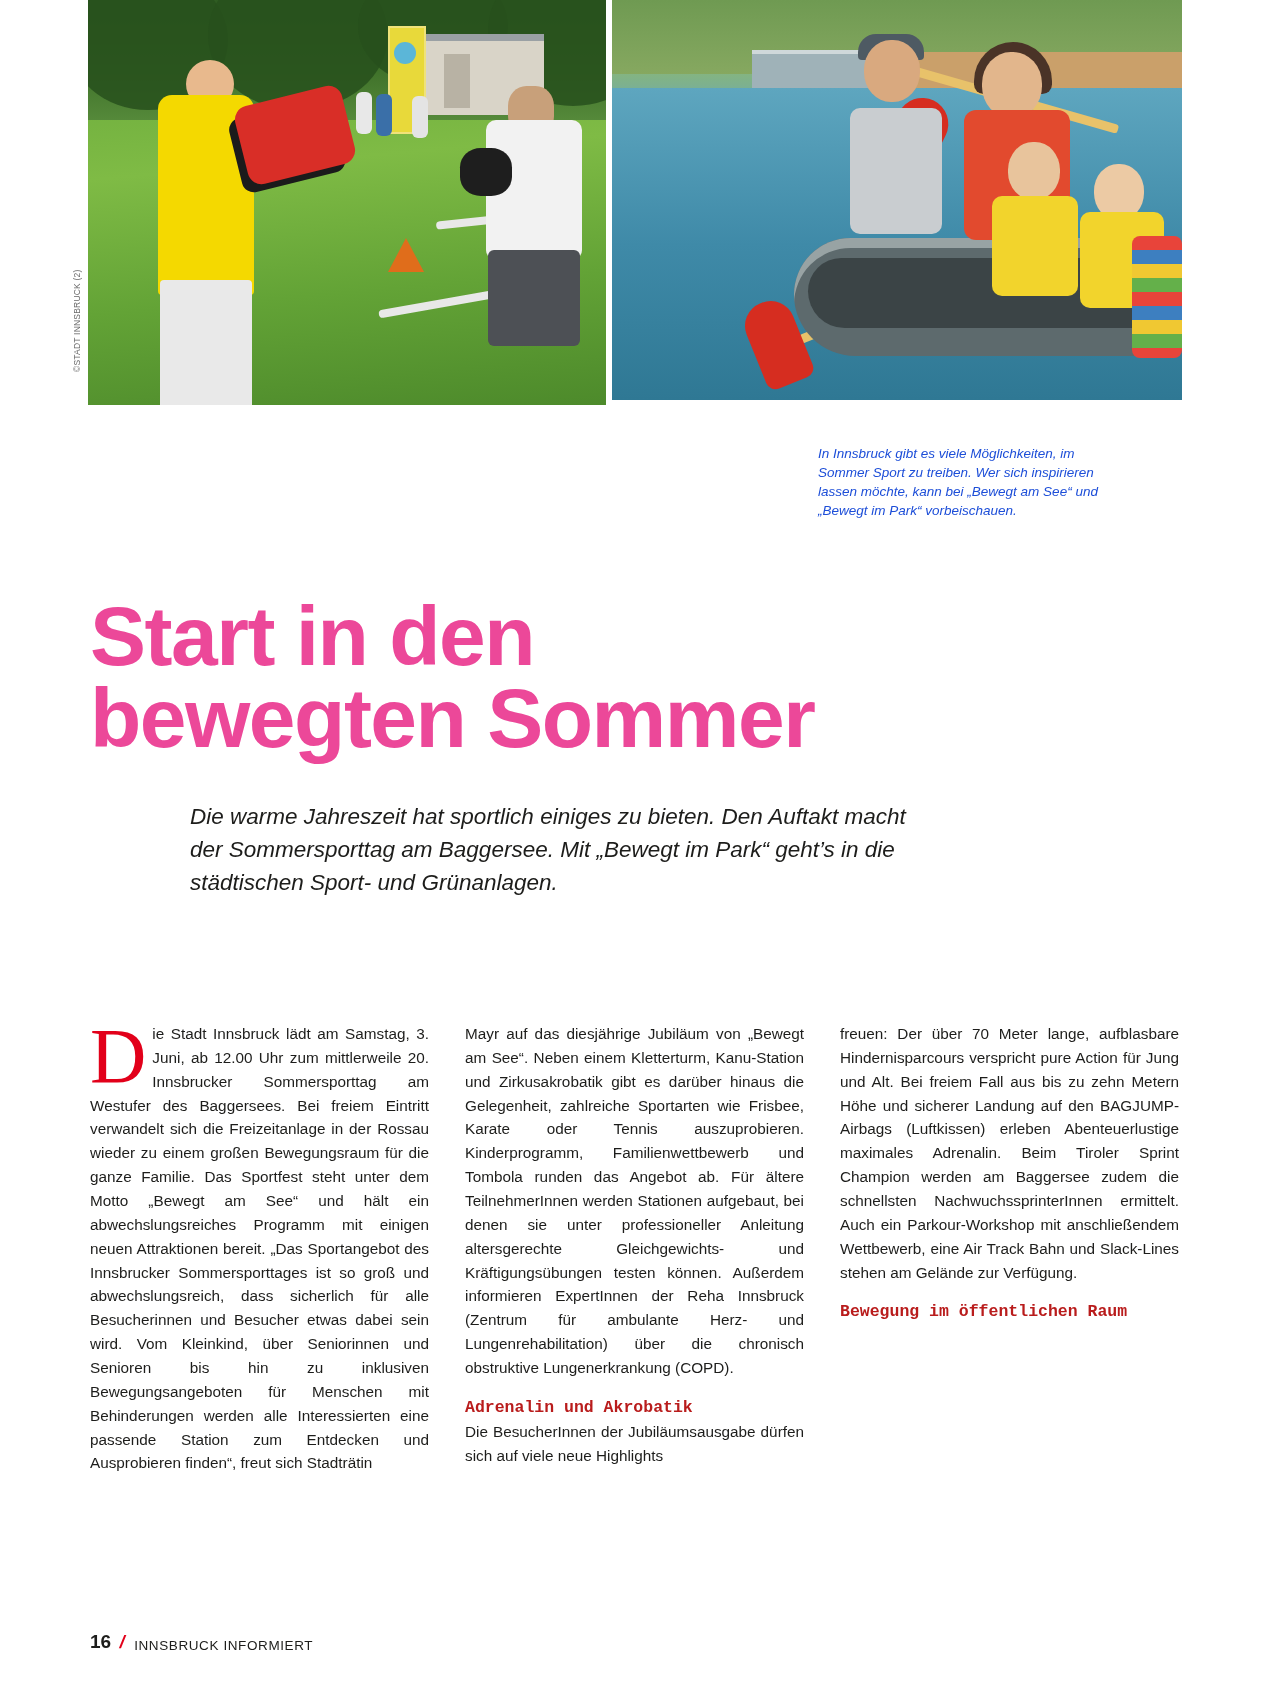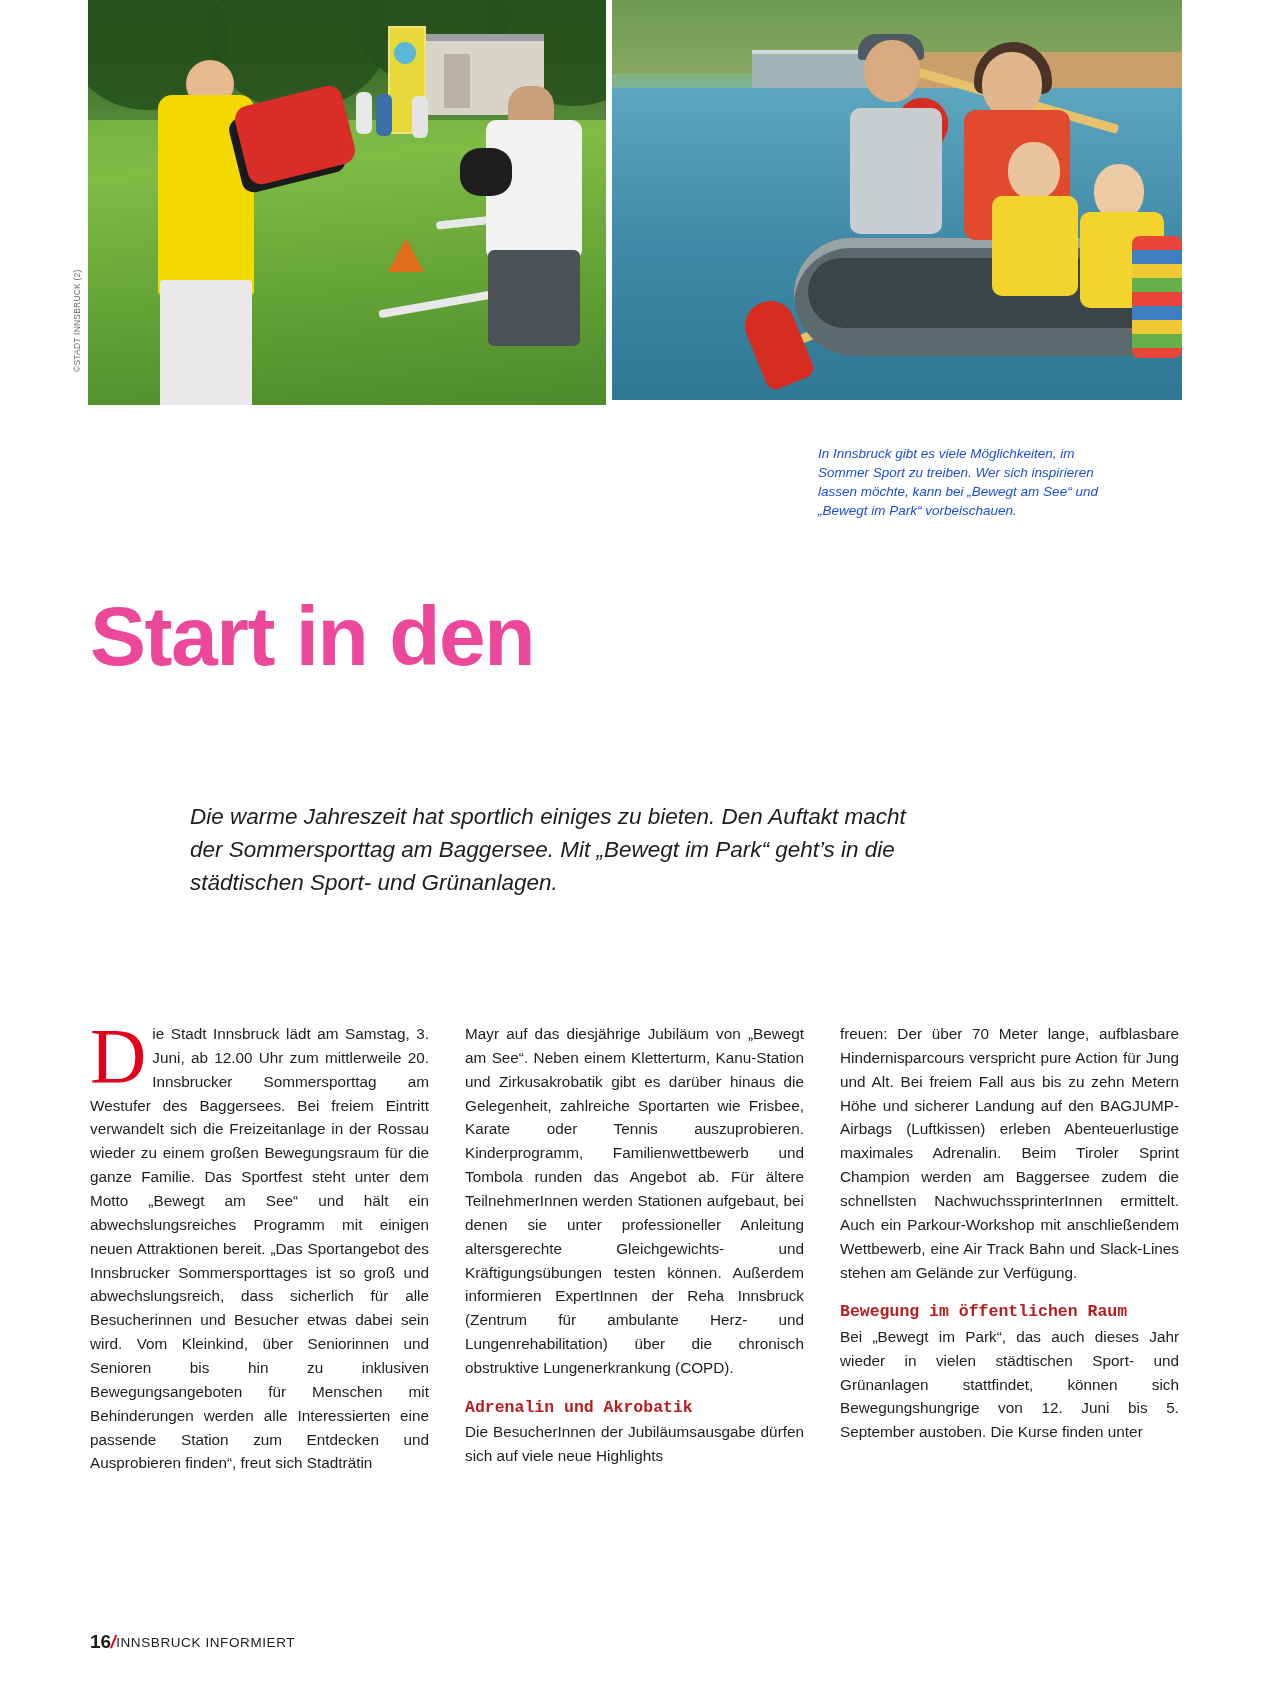--- a/index.html
+++ b/index.html
@@ -280,22 +280,22 @@
     padding: 4px 6px 0 0;
     font-family: "Liberation Serif", serif;
   }
 
   
   .footer {
     position: absolute;
     left: 90px;
     bottom: 36px;
     display: flex;
-    align-items: center;
-    gap: 0;
+    align-items: flex-end;
+    gap: 9px;
   }
   .footer .pageno {
     font-size: 19px;
     font-weight: bold;
     color: #1d1d1b;
   }
   .footer .slash {
     color: #e2001a;
     font-size: 18px;
     font-weight: bold;
@@ -374,40 +374,40 @@
     <div class="rp-stripes"></div>
   </div>
 </div>
 
 <div class="photo-credit">©STADT INNSBRUCK (2)</div>
 
 <div class="caption">In Innsbruck gibt es viele Möglichkeiten, im Sommer Sport zu treiben. Wer sich inspirieren lassen möchte, kann bei „Bewegt am See“ und „Bewegt im Park“ vorbeischauen.</div>
 
 <h1 class="headline">
   <span class="line1">Start in den</span>
+  <span class="line2">bewegten Sommer</span>
 </h1>
 
 <div class="standfirst">Die warme Jahreszeit hat sportlich einiges zu bieten. Den Auftakt macht der Sommersporttag am Baggersee. Mit „Bewegt im Park“ geht’s in die städtischen Sport- und Grünanlagen.</div>
 
 <div class="columns">
 
   <div class="col">
     <p class="dropcap-para"><span class="dropcap">D</span><span>ie Stadt Innsbruck lädt am Samstag, 3. Juni, ab 12.00 Uhr zum mittlerweile 20. Innsbrucker Sommersporttag am Westufer des Baggersees. Bei freiem Eintritt verwandelt sich die Freizeitanlage in der Rossau wieder zu einem großen Bewegungsraum für die ganze Familie. Das Sportfest steht unter dem Motto „Bewegt am See“ und hält ein abwechslungsreiches Programm mit einigen neuen Attraktionen bereit. „Das Sportangebot des Innsbrucker Sommersporttages ist so groß und abwechslungsreich, dass sicherlich für alle Besucherinnen und Besucher etwas dabei sein wird. Vom Kleinkind, über Seniorinnen und Senioren bis hin zu inklusiven Bewegungsangeboten für Menschen mit Behinderungen werden alle Interessierten eine passende Station zum Entdecken und Ausprobieren finden“, freut sich Stadträtin</span></p>
   </div>
 
   <div class="col">
     <p>Mayr auf das diesjährige Jubiläum von „Bewegt am See“. Neben einem Kletterturm, Kanu-Station und Zirkusakrobatik gibt es darüber hinaus die Gelegenheit, zahlreiche Sportarten wie Frisbee, Karate oder Tennis auszuprobieren. Kinderprogramm, Familienwettbewerb und Tombola runden das Angebot ab. Für ältere TeilnehmerInnen werden Stationen aufgebaut, bei denen sie unter professioneller Anleitung altersgerechte Gleichgewichts- und Kräftigungsübungen testen können. Außerdem informieren ExpertInnen der Reha Innsbruck (Zentrum für ambulante Herz- und Lungenrehabilitation) über die chronisch obstruktive Lungenerkrankung (COPD).</p>
     <p class="subhead">Adrenalin und Akrobatik</p>
     <p>Die BesucherInnen der Jubiläumsausgabe dürfen sich auf viele neue Highlights</p>
   </div>
 
   <div class="col">
     <p>freuen: Der über 70 Meter lange, aufblasbare Hindernisparcours verspricht pure Action für Jung und Alt. Bei freiem Fall aus bis zu zehn Metern Höhe und sicherer Landung auf den BAGJUMP-Airbags (Luftkissen) erleben Abenteuerlustige maximales Adrenalin. Beim Tiroler Sprint Champion werden am Baggersee zudem die schnellsten NachwuchssprinterInnen ermittelt. Auch ein Parkour-Workshop mit anschließendem Wettbewerb, eine Air Track Bahn und Slack-Lines stehen am Gelände zur Verfügung.</p>
     <p class="subhead">Bewegung im öffentlichen Raum</p>
-    <p>Bei „Bewegt im Park“, das auch dieses Jahr wieder in vielen städtischen Sport- und Grünanlagen stattfindet, können sich Bewegungshungrige von 12. Juni bis 5. September austoben. Die Kurse finden unter</p>
   </div>
 
 </div>
 
 <div class="footer">
   <span class="pageno">16</span>
   <span class="slash">/</span>
   <span class="pub">INNSBRUCK INFORMIERT</span>
 </div>
 

